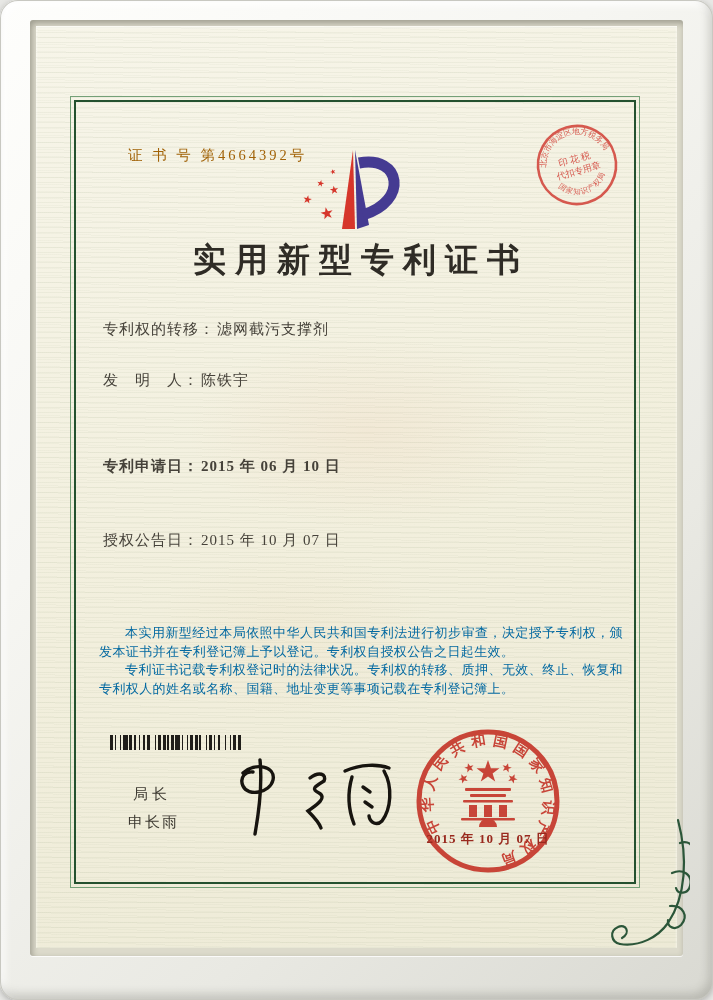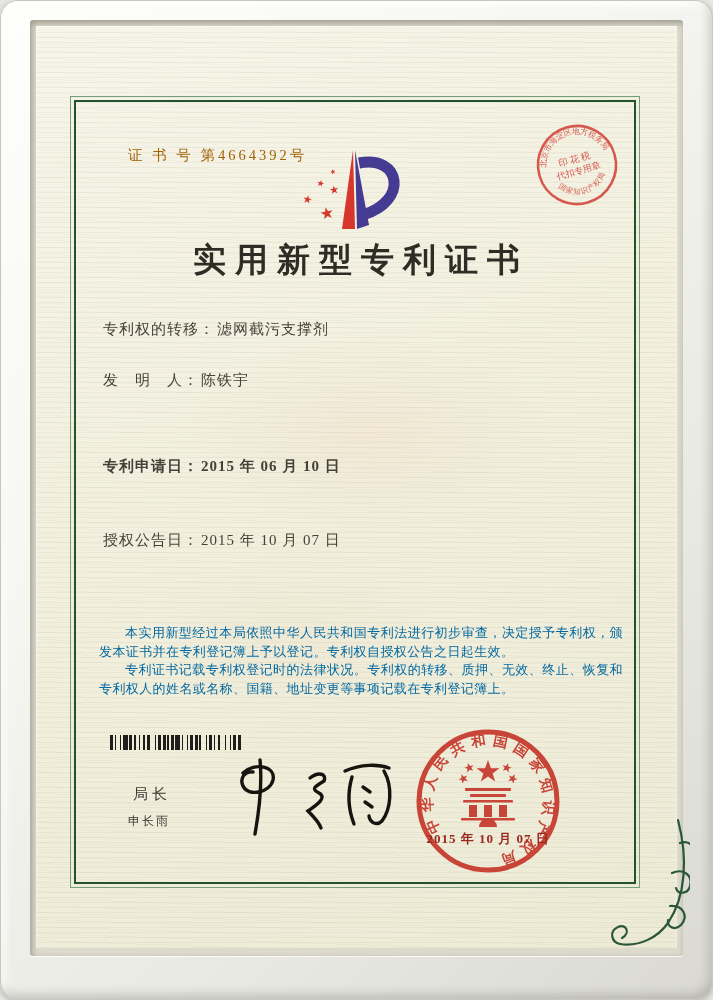--- a/index.html
+++ b/index.html
@@ -67,21 +67,21 @@
     position:absolute; left:99px; top:579px; width:524px;
     font-size:13px; line-height:18.6px; color:#0369a1;
     text-align:justify; letter-spacing:.4px;margin-top:45px;
   }
   .body-text p { text-indent:2em; }
 
   .barcode { position:absolute; left:110px; top:735px; height:15px; display:flex; align-items:stretch; }
   .barcode i { display:block; height:100%; flex:none; }
 
   .sig-title { left:133px; top:785px; font-size:15px; letter-spacing:4px; color:#3c3931; }
-  .sig-name  { left:128px; top:813px; font-size:12px; letter-spacing:2px; color:#3c3931; }
+  .sig-name  { left:128px; top:813px; font-size:15px; letter-spacing:2px; color:#3c3931; }
   .signature { position:absolute; left:215px; top:756px; }
 
   .seal { position:absolute; left:413px; top:726px; opacity:.92; }
   .seal-date {
     position:absolute; left:413px; top:830px; width:150px; text-align:center;
     font-size:13px; color:#99291e; letter-spacing:1px; font-weight:bold; white-space:nowrap;
   }
 
   .footer { left:0; right:0; top:871px; text-align:center; font-size:12.5px; color:#5a564c; letter-spacing:2px; }
 

